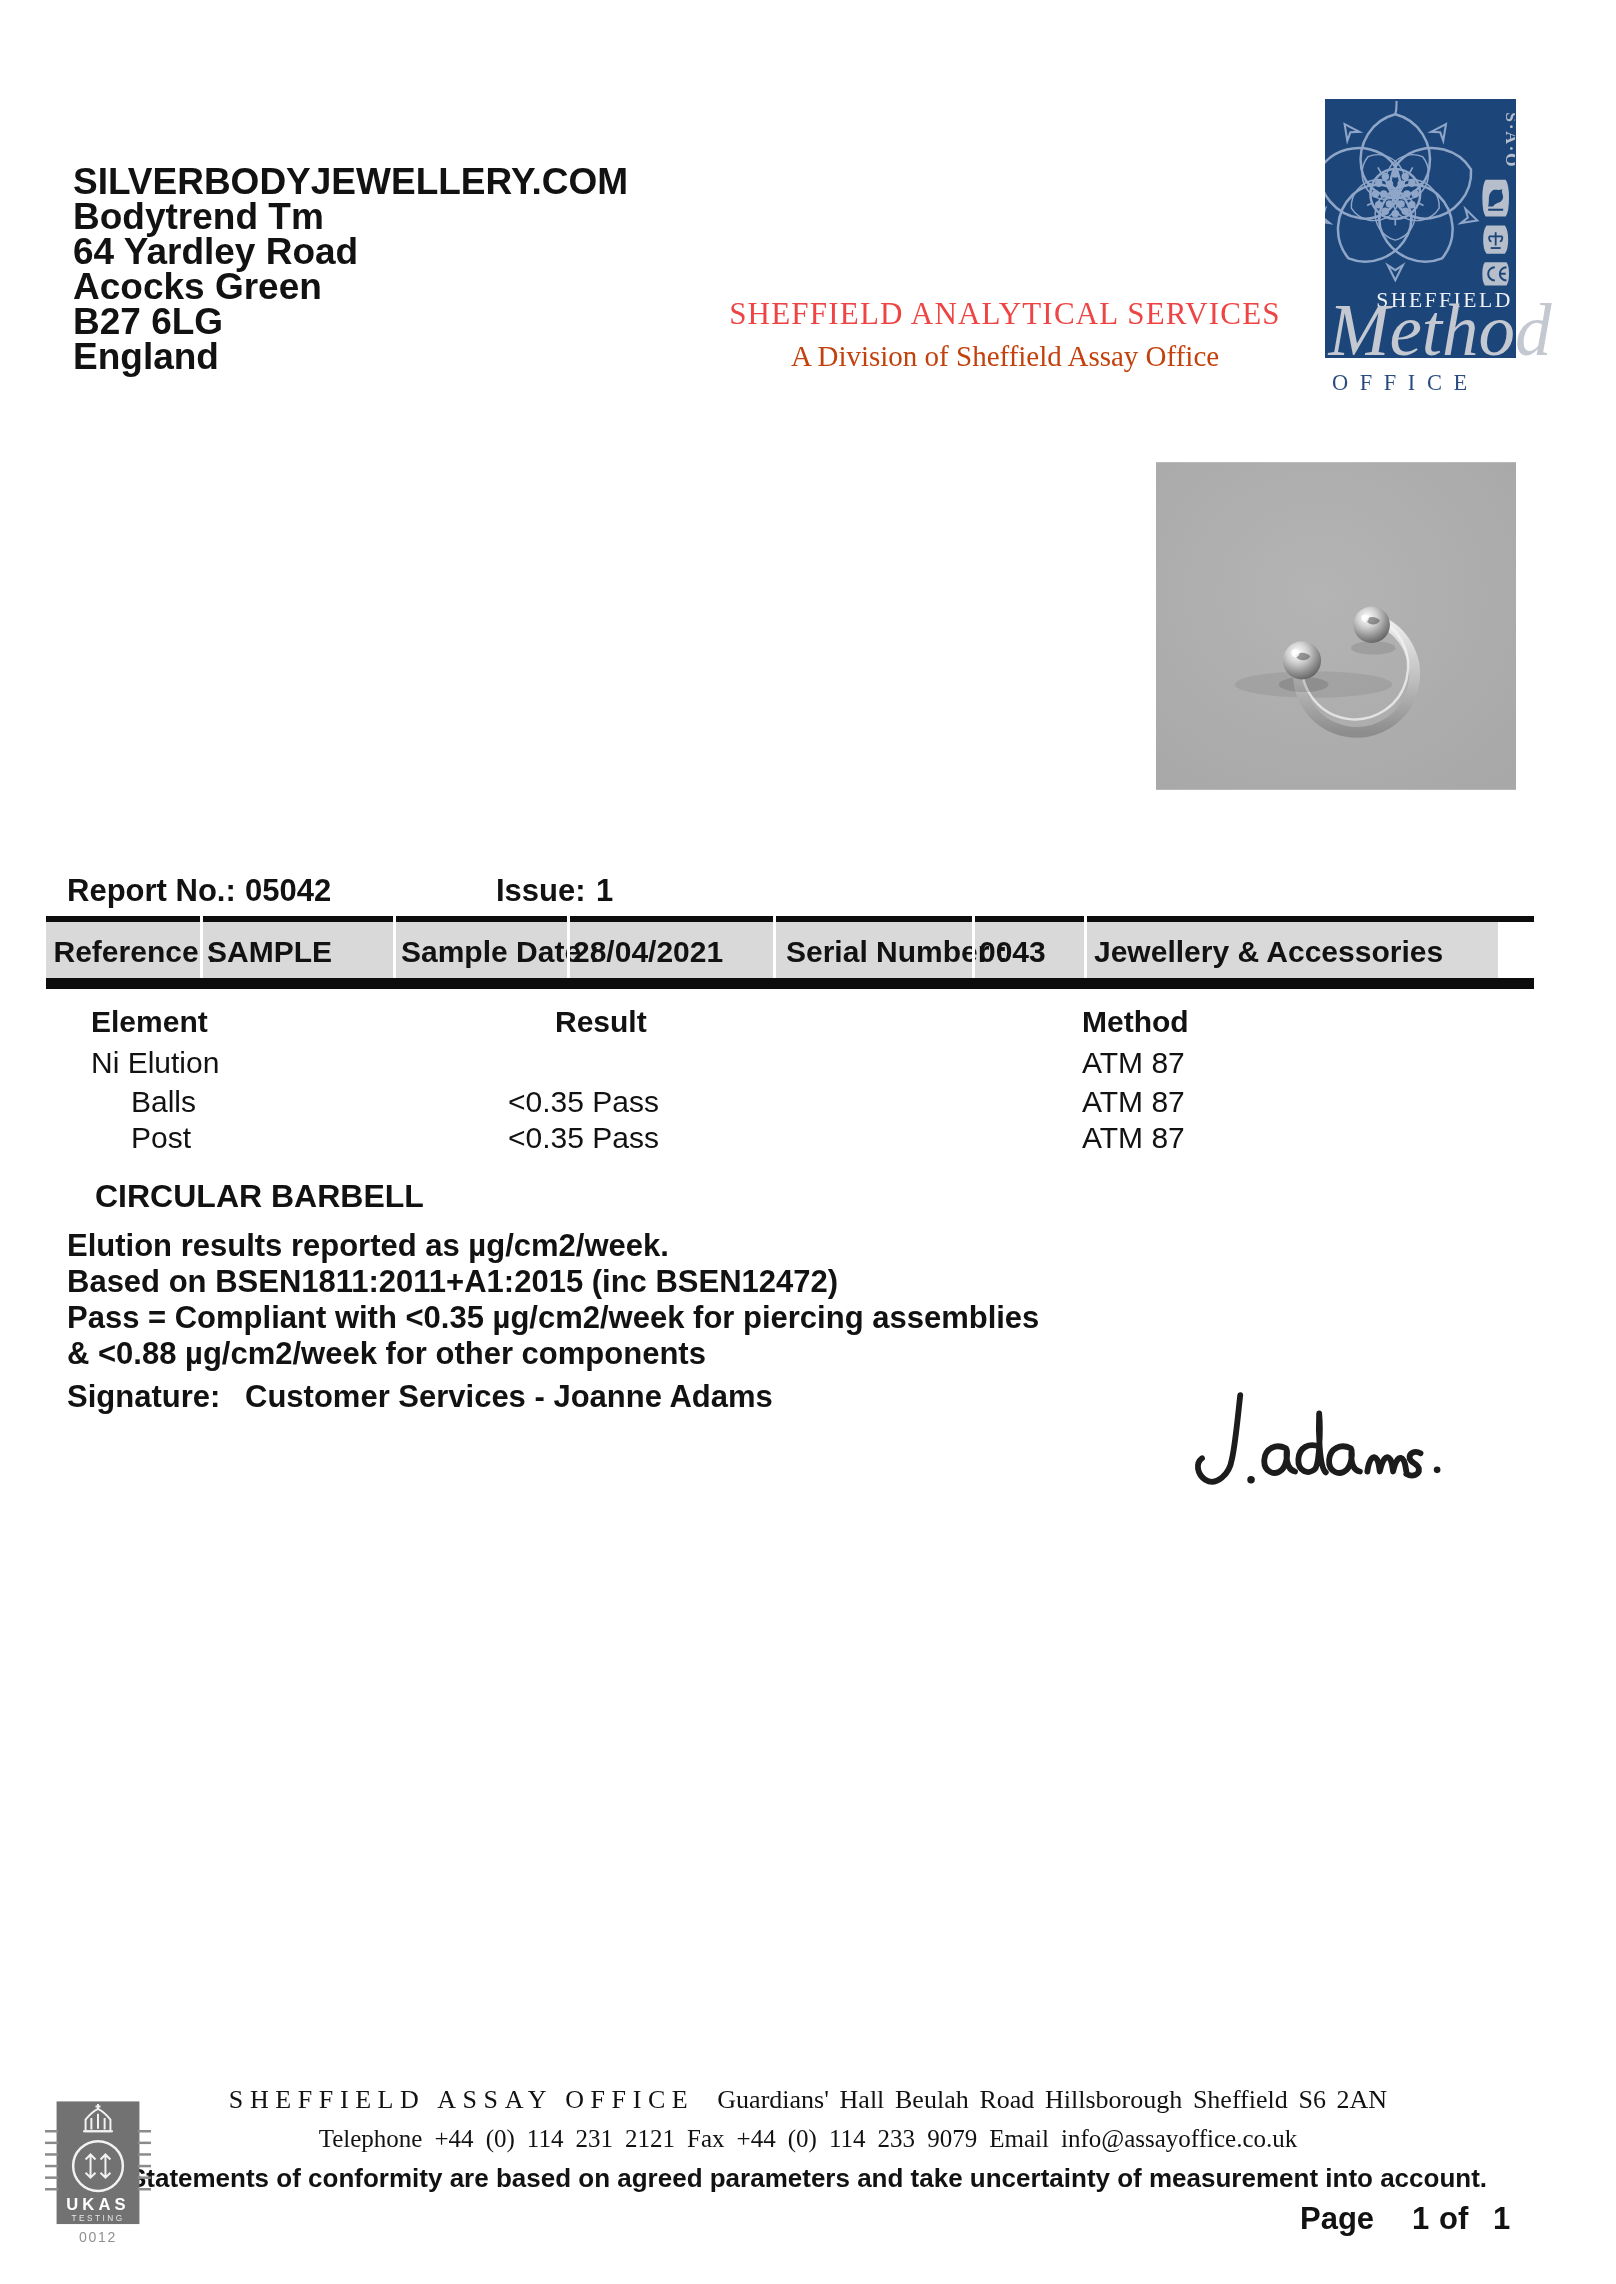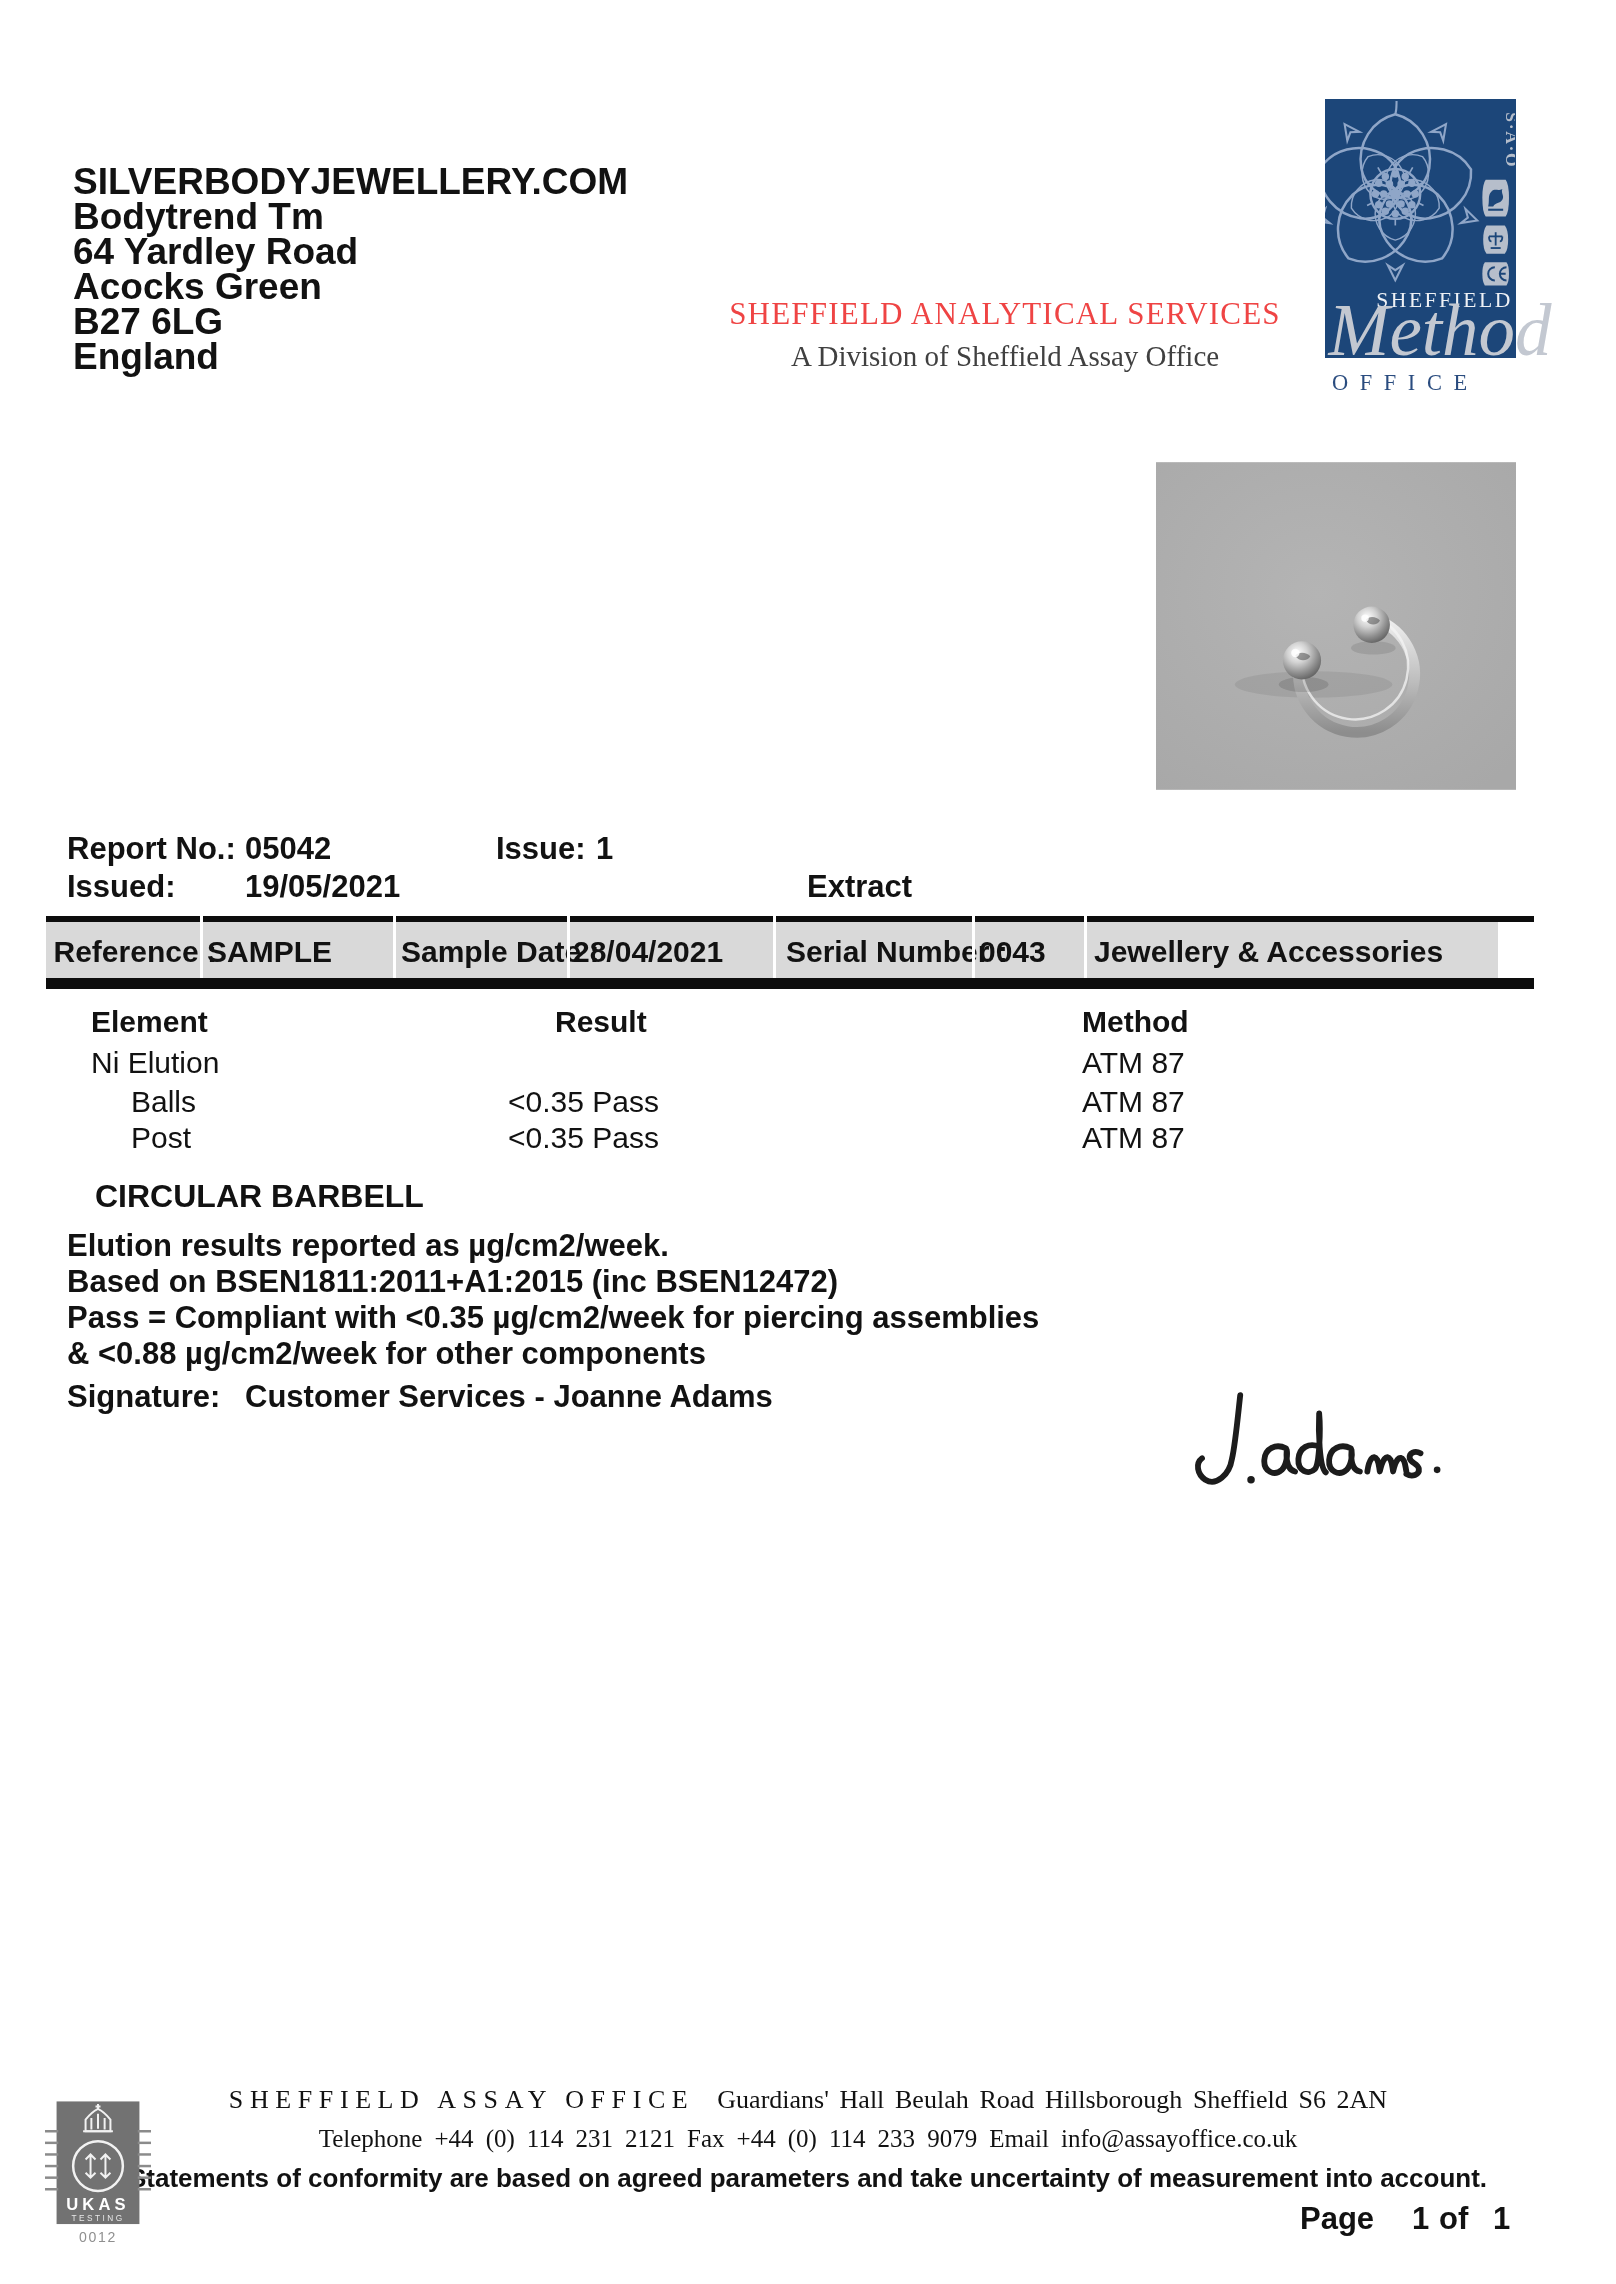--- a/index.html
+++ b/index.html
@@ -7,36 +7,36 @@
   body { font-family:"Liberation Sans", sans-serif; color:#121212; }
   .page { position:relative; width:1616px; height:2284px; background:#ffffff; overflow:hidden; }
   .abs { position:absolute; }
 
   
   .addr { left:73px; top:164px; font-size:37px; font-weight:bold; line-height:35px; white-space:nowrap; }
 
   
   .division { left:706px; top:296px; width:598px; text-align:center; }
   .division-title { font-family:"Liberation Serif",serif; font-size:31px; letter-spacing:1.2px; color:#ef4444; white-space:nowrap; }
-  .division-sub { font-family:"Liberation Serif",serif; font-size:29px; color:#404040; margin-top:8.3px; white-space:nowrap; }
+  .division-sub { font-family:"Liberation Serif",serif; font-size:29px; color:#c2410c; margin-top:8.3px; white-space:nowrap; }
 
   
   .logo { left:1322px; top:96px; width:208px; height:332px; }
   .logo-box { position:absolute; left:3.3px; top:3.3px; width:191px; height:259px; background:#1c4679; overflow:hidden; }
   .rose-svg { position:absolute; left:-6.6px; top:1.7px; }
   .hallmarks-svg { position:absolute; right:1.7px; top:10px; }
   .logo-sheffield { position:absolute; left:51px; top:189px; color:#eef1f5; font-family:"Liberation Serif",serif; font-size:21.6px; letter-spacing:2.5px; white-space:nowrap; }
   .logo-assay { position:absolute; left:6.6px; top:198px; font-family:"Liberation Serif",serif; font-style:italic; font-size:73px; color:#c3c8d1; white-space:nowrap; z-index:2; line-height:73px; }
   .logo-office { position:absolute; left:10px; top:274px; color:#2a4c7f; font-family:"Liberation Serif",serif; font-size:22.4px; letter-spacing:11.6px; white-space:nowrap; }
 
   
   .photo { left:1156px; top:462px; width:360px; height:328px; }
 
   
-  .ri { font-size:31px; font-weight:bold; white-space:nowrap; }
+  .ri { font-size:31px; font-weight:bold; white-space:nowrap;margin-top:42px; }
 
   
   .rule { background:#0d0d0d; }
   .sample-bar { left:46px; top:922px; width:1452px; height:56px; background:#d9d9d9; }
   .sample-bar .cell { position:absolute; top:12.5px; font-size:30px; font-weight:bold; white-space:nowrap; }
   .sep { position:absolute; top:-5.8px; width:2.5px; height:73px; background:#ffffff; }
 
   
   .tbl-h { font-size:30px; font-weight:bold; white-space:nowrap; }
   .tbl-c { font-size:30px; white-space:nowrap; }

